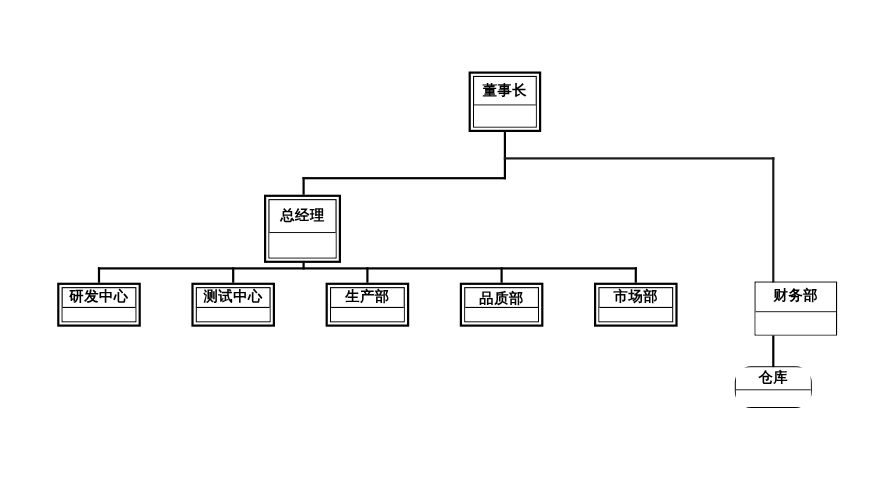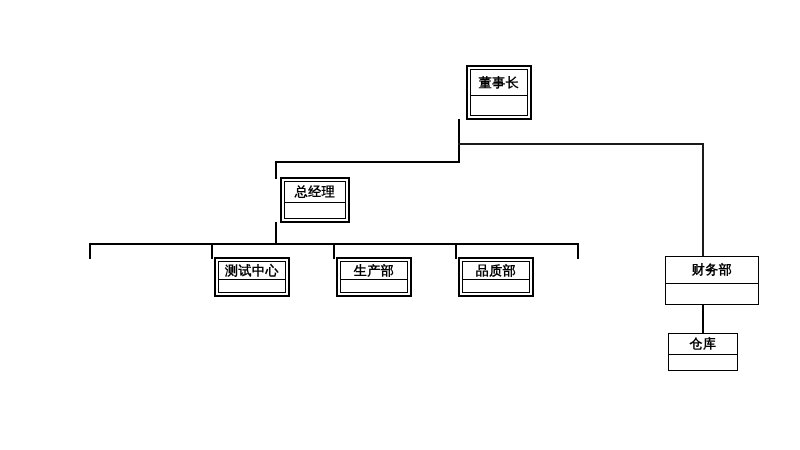--- a/index.html
+++ b/index.html
@@ -30,21 +30,20 @@
     background: #ffffff;
     display: flex;
     flex-direction: column;
     z-index: 5;
   }
 
   
   .node.framed {
     border: 2px solid #000000;
     padding: 2px;
-    margin-left: 40px;
   }
   .node.framed > .node-inner {
     border: 1px solid #000000;
     box-sizing: border-box;
     width: 100%;
     height: 100%;
     display: flex;
     flex-direction: column;
     background: #ffffff;
   }
@@ -122,27 +121,33 @@
 
   <div class="conn v" style="left:702px; top:305px; height:29px;"></div>
 
   <div class="node framed" style="left:426px; top:65px; width:66px; height:55px;">
     <div class="node-inner">
       <div class="node-title">董事长</div>
       <div class="node-body"></div>
     </div>
   </div>
 
-  <div class="node framed" style="left:240px; top:177px; width:70px; height:46px;">
+  <div class="node framed" style="left:240px; top:177px; width:70px; height:62px;">
     <div class="node-inner">
       <div class="node-title">总经理</div>
       <div class="node-body"></div>
     </div>
   </div>
 
+  <div class="node framed" style="left:52px; top:257px; width:76px; height:40px;">
+    <div class="node-inner">
+      <div class="node-title">研发中心</div>
+      <div class="node-body"></div>
+    </div>
+  </div>
 
   <div class="node framed" style="left:296px; top:257px; width:76px; height:40px;">
     <div class="node-inner">
       <div class="node-title">生产部</div>
       <div class="node-body"></div>
     </div>
   </div>
 
   <div class="node framed" style="left:174px; top:257px; width:76px; height:40px;">
     <div class="node-inner">
@@ -151,28 +156,34 @@
     </div>
   </div>
 
   <div class="node framed" style="left:418px; top:257px; width:76px; height:40px;font-family:Liberation Serif, serif;">
     <div class="node-inner">
       <div class="node-title">品质部</div>
       <div class="node-body"></div>
     </div>
   </div>
 
+  <div class="node framed" style="left:540px; top:257px; width:76px; height:40px;">
+    <div class="node-inner">
+      <div class="node-title">市场部</div>
+      <div class="node-body"></div>
+    </div>
+  </div>
 
-  <div class="node plain" style="left:665px; top:256px; width:94px; height:49px;">
+  <div class="node plain" style="left:686px; top:256px; width:75px; height:49px;">
     <div class="node-inner">
       <div class="node-title">财务部</div>
       <div class="node-body"></div>
     </div>
   </div>
 
-  <div class="node plain" style="left:668px; top:333px; width:70px; height:38px;">
+  <div class="node plain" style="left:668px; top:333px; width:70px; height:38px;border-radius:15px;">
     <div class="node-inner">
       <div class="node-title">仓库</div>
       <div class="node-body"></div>
     </div>
   </div>
 
 </div>
 
 </body></html>

